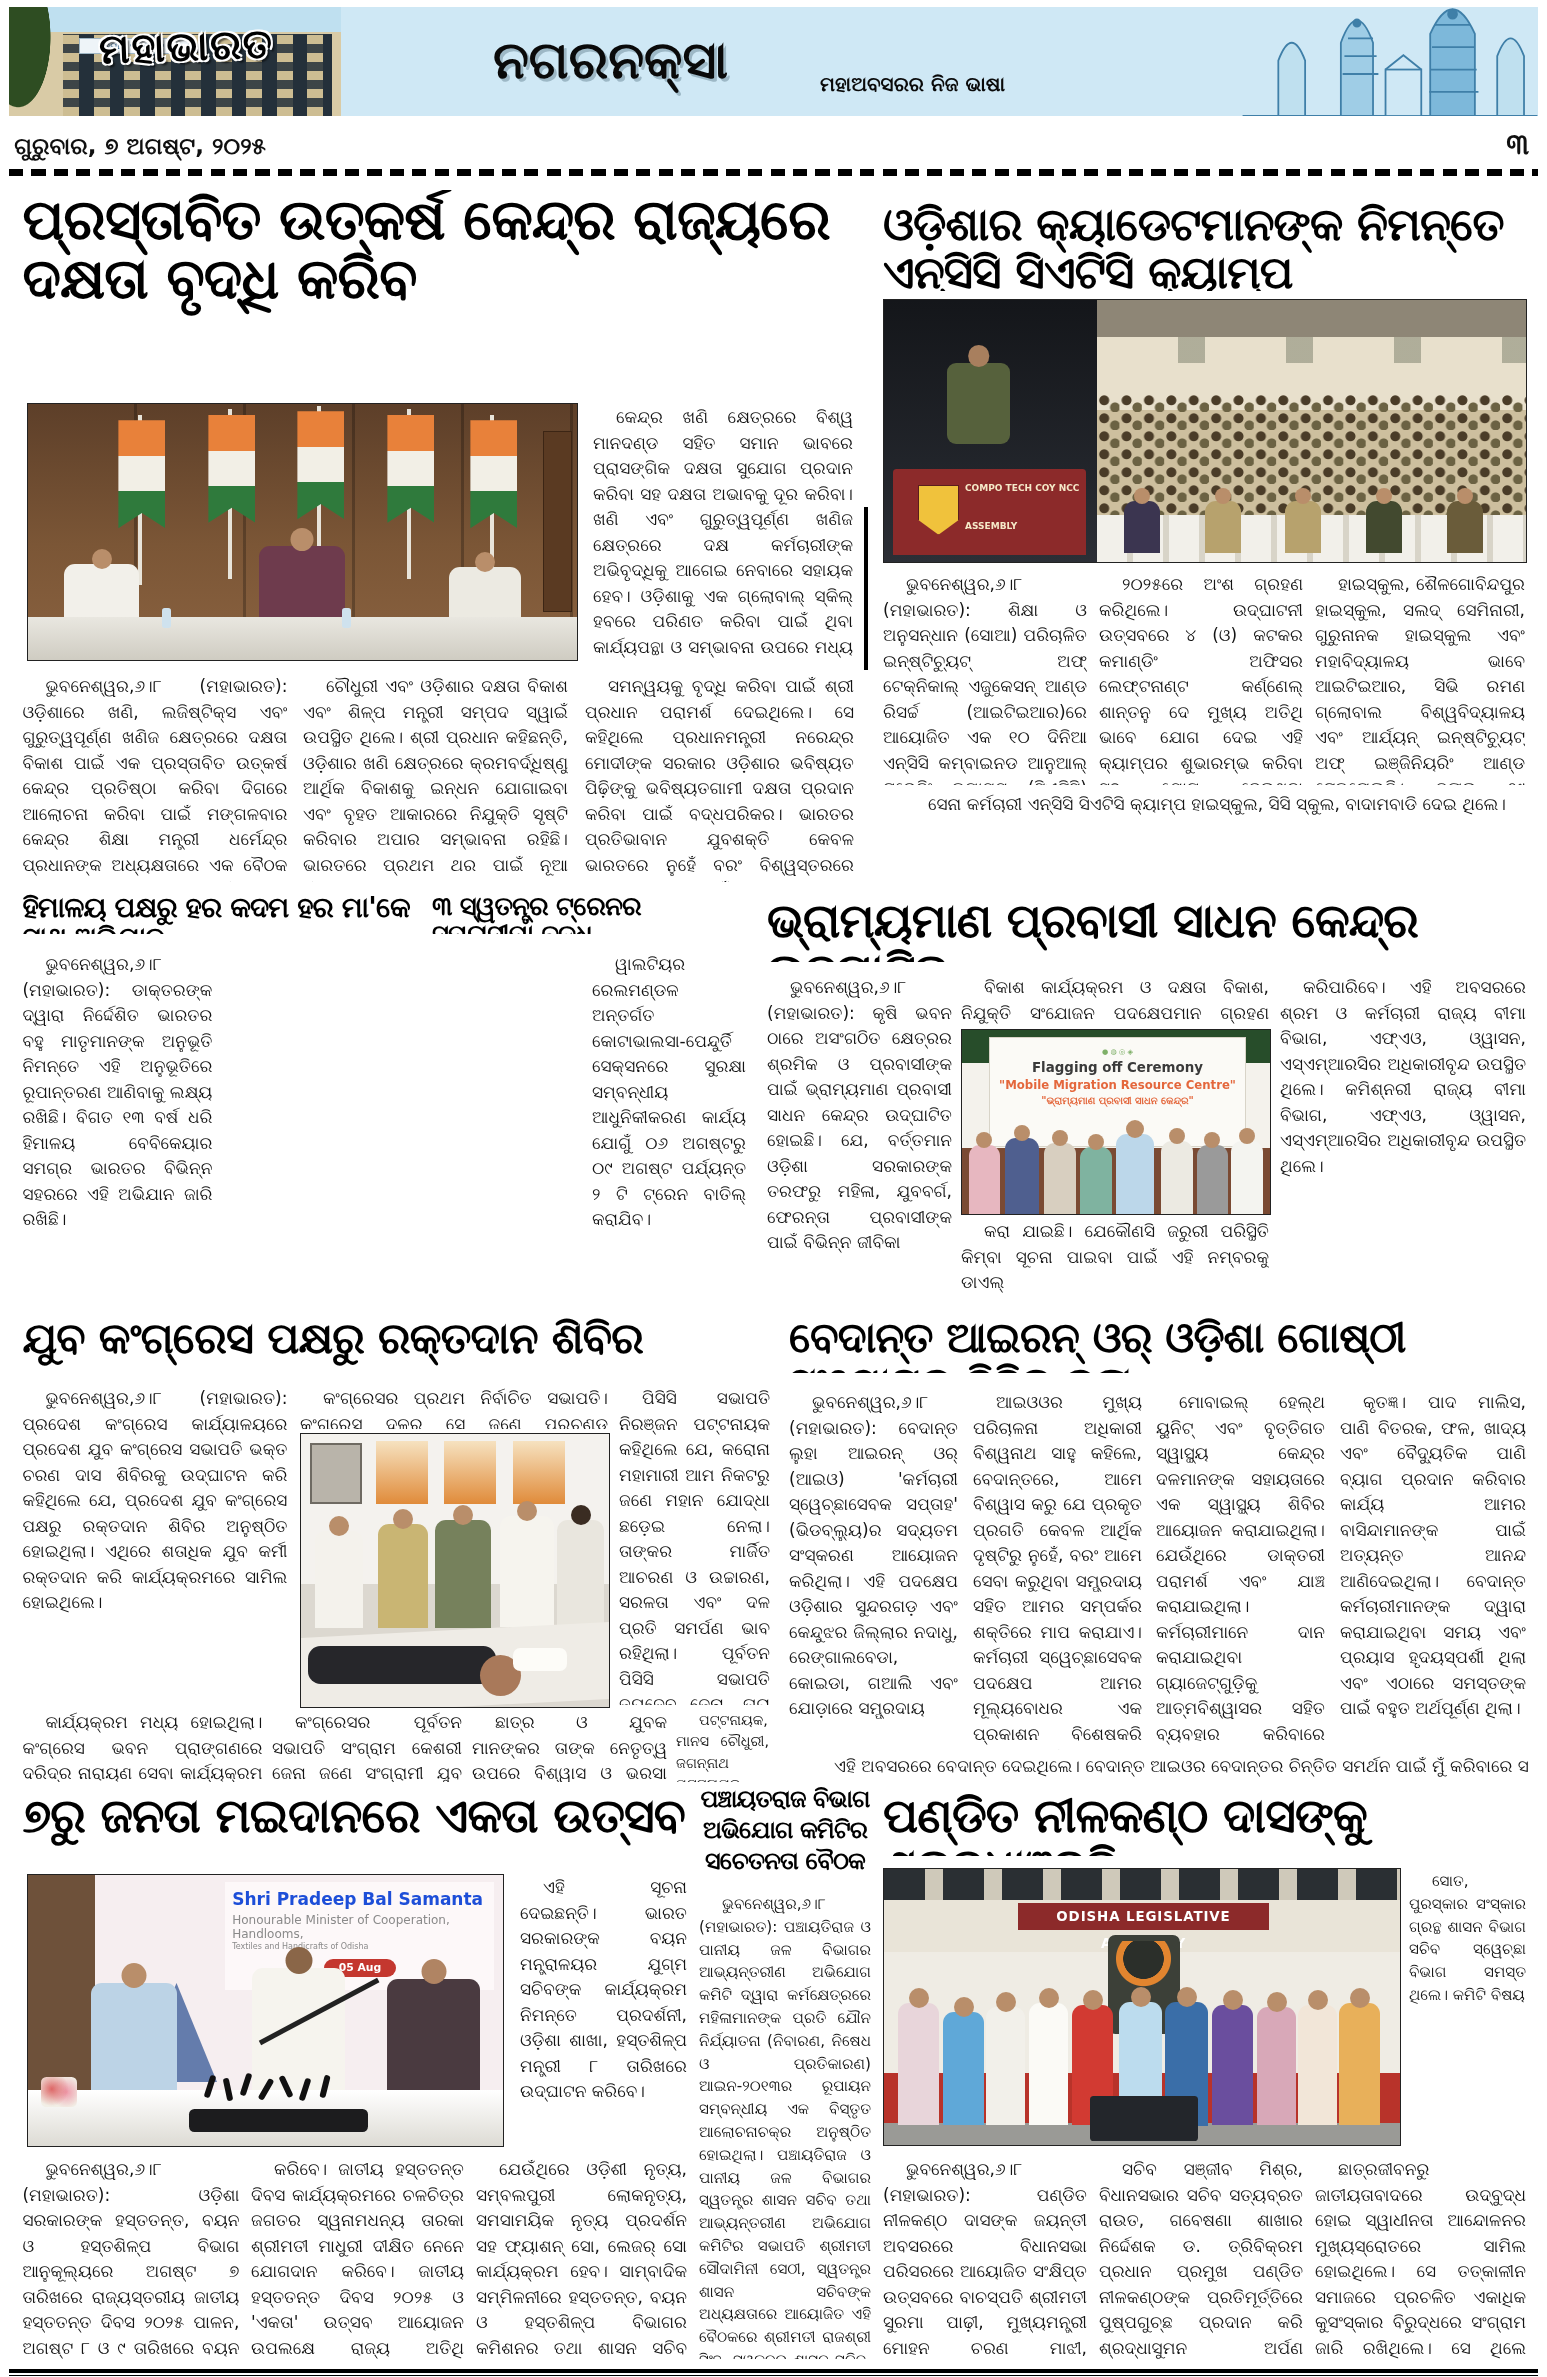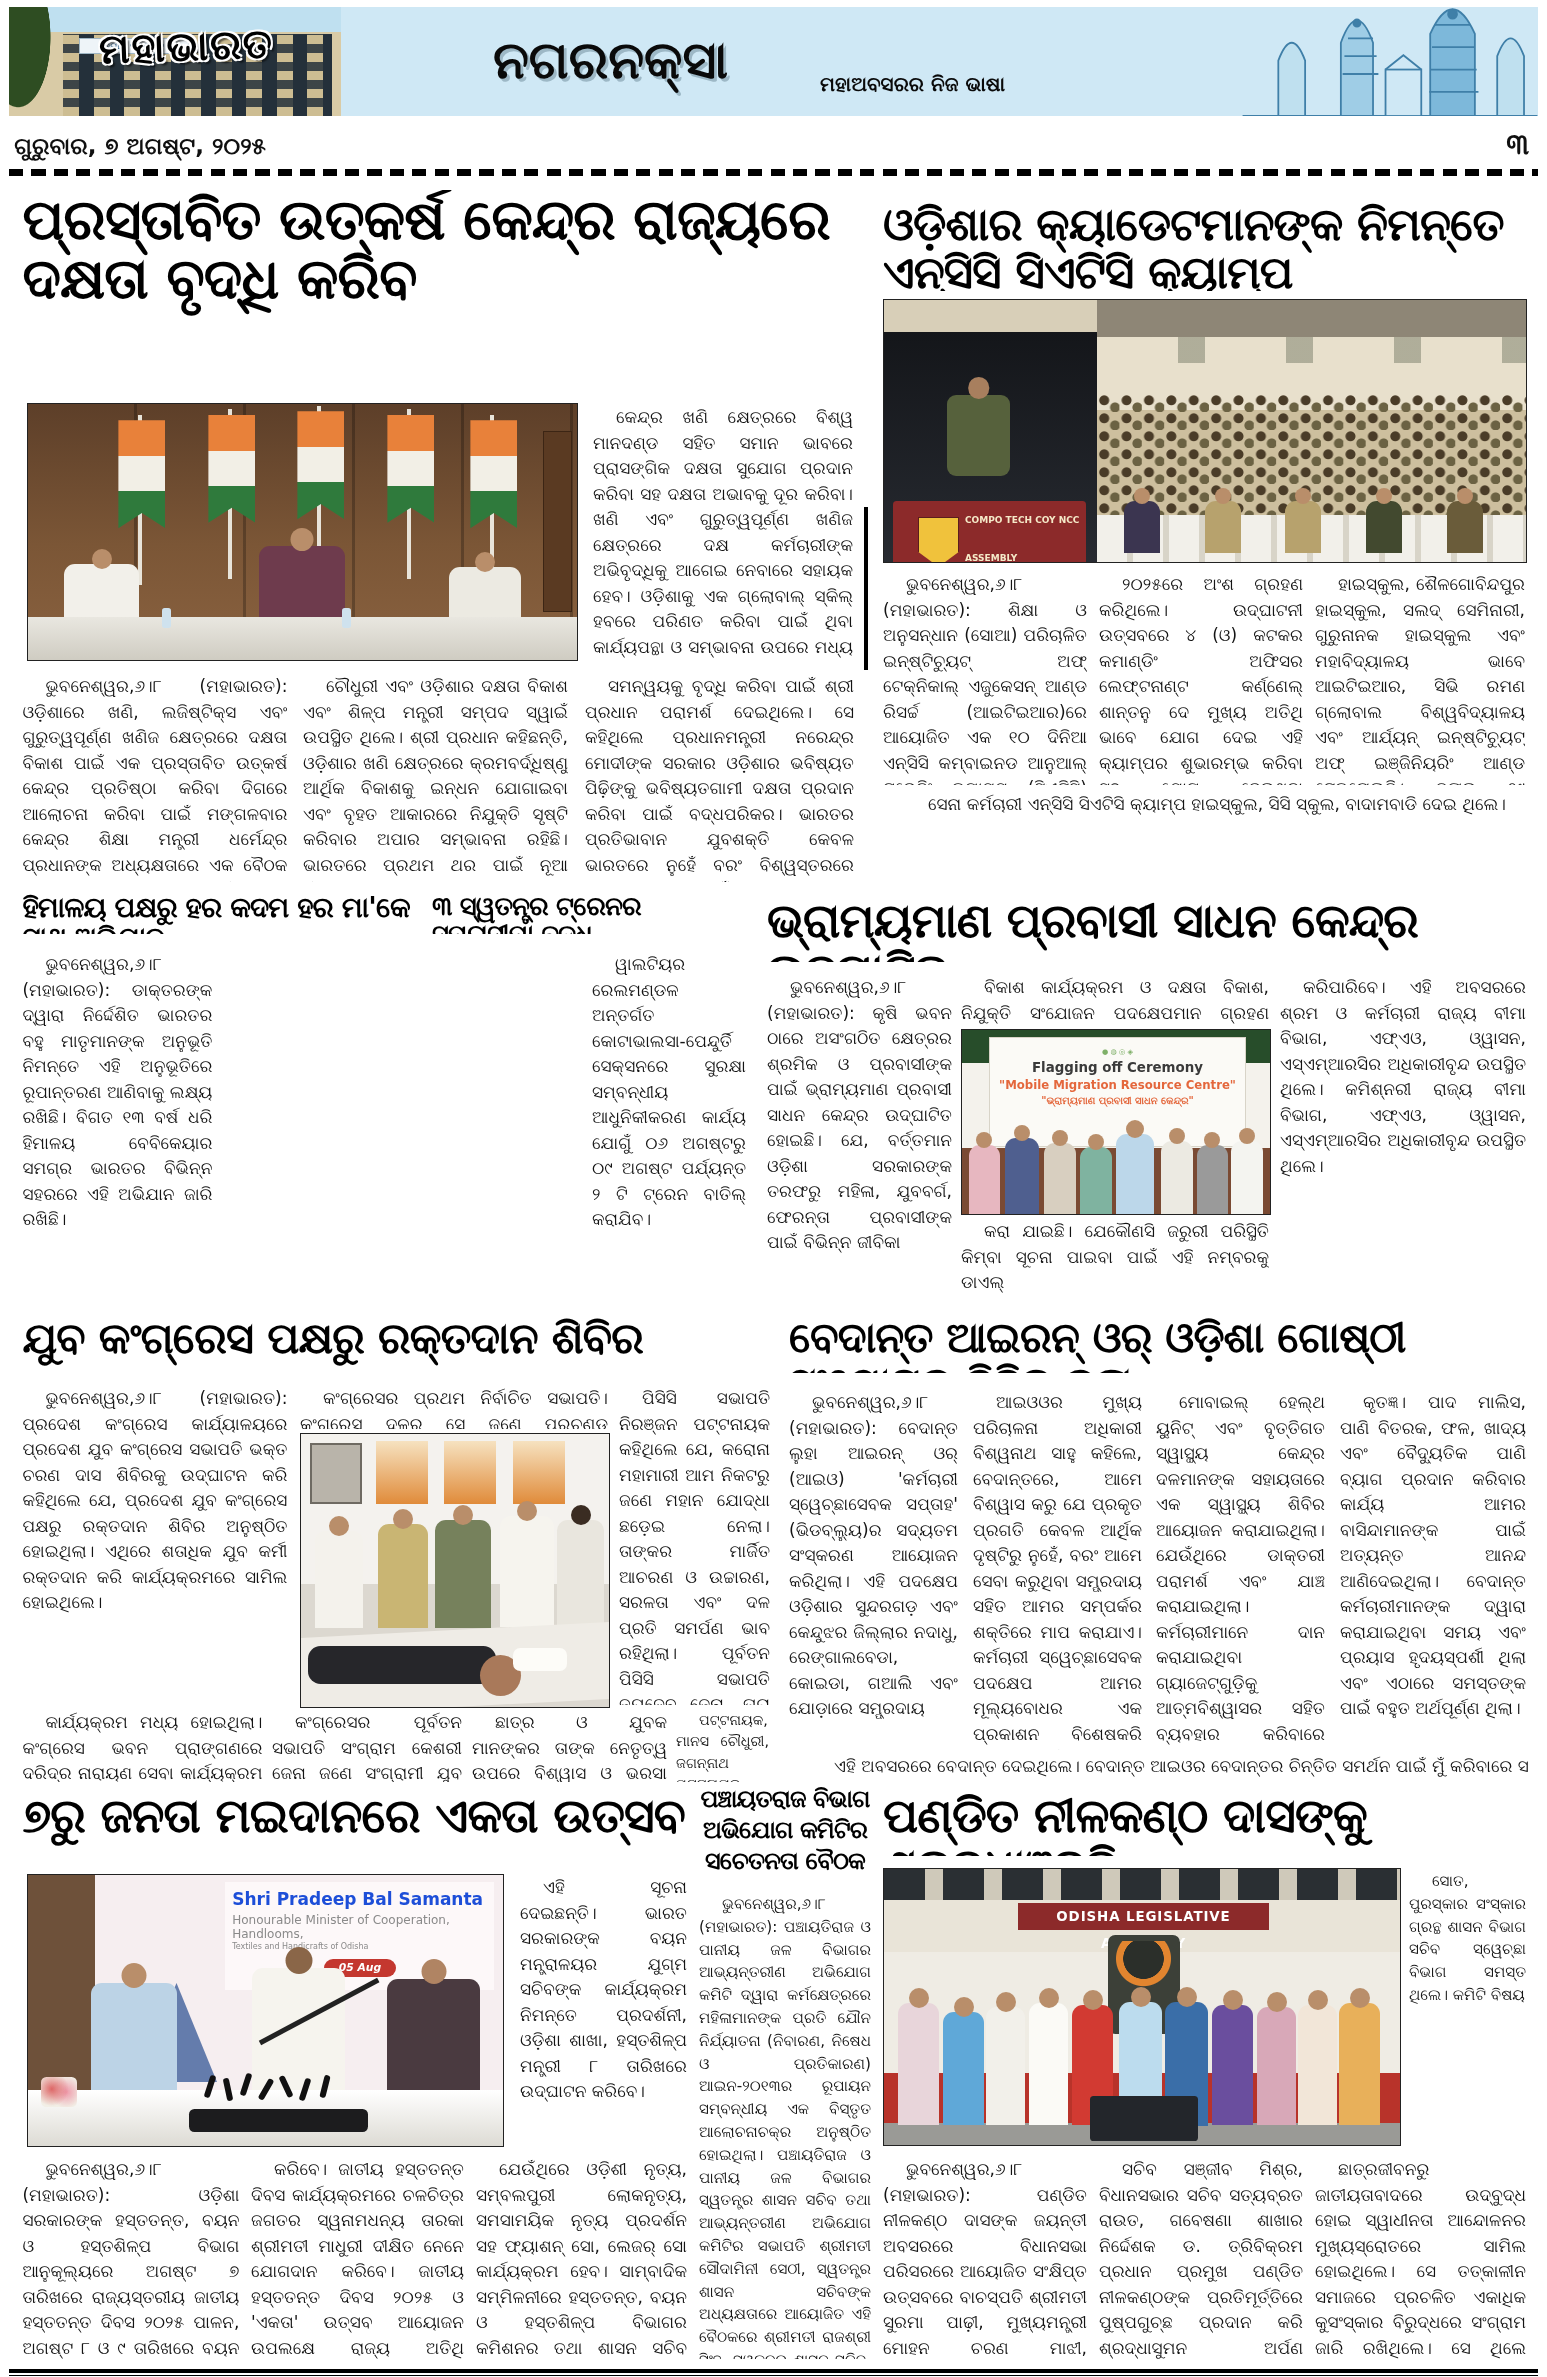--- a/index.html
+++ b/index.html
@@ -132,21 +132,21 @@
   <div class="abs body" style="left:593px;top:405px;width:260px;height:256px;">କେନ୍ଦ୍ର ଖଣି କ୍ଷେତ୍ରରେ ବିଶ୍ୱ ମାନଦଣ୍ଡ ସହିତ ସମାନ ଭାବରେ ପ୍ରାସଙ୍ଗିକ ଦକ୍ଷତା ସୁଯୋଗ ପ୍ରଦାନ କରିବା ସହ ଦକ୍ଷତା ଅଭାବକୁ ଦୂର କରିବା। ଖଣି ଏବଂ ଗୁରୁତ୍ୱପୂର୍ଣ୍ଣ ଖଣିଜ କ୍ଷେତ୍ରରେ ଦକ୍ଷ କର୍ମଚାରୀଙ୍କ ଅଭିବୃଦ୍ଧିକୁ ଆଗେଇ ନେବାରେ ସହାୟକ ହେବ। ଓଡ଼ିଶାକୁ ଏକ ଗ୍ଲୋବାଲ୍ ସ୍କିଲ୍ ହବରେ ପରିଣତ କରିବା ପାଇଁ ଥିବା କାର୍ଯ୍ୟପନ୍ଥା ଓ ସମ୍ଭାବନା ଉପରେ ମଧ୍ୟ ଶ୍ରୀ ପ୍ରଧାନ ଆଲୋକପାତ କରିଥିଲେ।</div>
   <div class="abs vrule" style="left:864px;top:507px;width:3.6px;height:163px;"></div>
 
   <div class="abs body" style="left:22.4px;top:674px;width:265px;height:208px;">ଭୁବନେଶ୍ୱର,୬।୮ (ମହାଭାରତ): ଓଡ଼ିଶାରେ ଖଣି, ଲଜିଷ୍ଟିକ୍ସ ଏବଂ ଗୁରୁତ୍ୱପୂର୍ଣ୍ଣ ଖଣିଜ କ୍ଷେତ୍ରରେ ଦକ୍ଷତା ବିକାଶ ପାଇଁ ଏକ ପ୍ରସ୍ତାବିତ ଉତ୍କର୍ଷ କେନ୍ଦ୍ର ପ୍ରତିଷ୍ଠା କରିବା ଦିଗରେ ଆଲୋଚନା କରିବା ପାଇଁ ମଙ୍ଗଳବାର କେନ୍ଦ୍ର ଶିକ୍ଷା ମନ୍ତ୍ରୀ ଧର୍ମେନ୍ଦ୍ର ପ୍ରଧାନଙ୍କ ଅଧ୍ୟକ୍ଷତାରେ ଏକ ବୈଠକ ଅନୁଷ୍ଠିତ ହୋଇଯାଇଛି। ଏହି ବୈଠକରେ କେନ୍ଦ୍ର ଦକ୍ଷତା ବିକାଶ ଏବଂ ଉଦ୍ୟମିତା ରାଷ୍ଟ୍ର ମନ୍ତ୍ରୀ ଜୟନ୍ତ ସିଂହ</div>
   <div class="abs body" style="left:303px;top:674px;width:265px;height:208px;">ଚୌଧୁରୀ ଏବଂ ଓଡ଼ିଶାର ଦକ୍ଷତା ବିକାଶ ଏବଂ ଶିଳ୍ପ ମନ୍ତ୍ରୀ ସମ୍ପଦ ସ୍ୱାଇଁ ଉପସ୍ଥିତ ଥିଲେ। ଶ୍ରୀ ପ୍ରଧାନ କହିଛନ୍ତି, ଓଡ଼ିଶାର ଖଣି କ୍ଷେତ୍ରରେ କ୍ରମବର୍ଦ୍ଧିଷ୍ଣୁ ଆର୍ଥିକ ବିକାଶକୁ ଇନ୍ଧନ ଯୋଗାଇବା ଏବଂ ବୃହତ ଆକାରରେ ନିଯୁକ୍ତି ସୃଷ୍ଟି କରିବାର ଅପାର ସମ୍ଭାବନା ରହିଛି। ଭାରତରେ ପ୍ରଥମ ଥର ପାଇଁ ନୂଆ ଶୈଳୀରେ ପ୍ରତିଷ୍ଠିତ ହେବାକୁ ଥିବା ପ୍ରସ୍ତାବିତ ଉତ୍କର୍ଷ</div>
   <div class="abs body" style="left:585px;top:674px;width:269px;height:208px;">ସମନ୍ୱୟକୁ ବୃଦ୍ଧି କରିବା ପାଇଁ ଶ୍ରୀ ପ୍ରଧାନ ପରାମର୍ଶ ଦେଇଥିଲେ। ସେ କହିଥିଲେ ପ୍ରଧାନମନ୍ତ୍ରୀ ନରେନ୍ଦ୍ର ମୋଦୀଙ୍କ ସରକାର ଓଡ଼ିଶାର ଭବିଷ୍ୟତ ପିଢ଼ିଙ୍କୁ ଭବିଷ୍ୟତଗାମୀ ଦକ୍ଷତା ପ୍ରଦାନ କରିବା ପାଇଁ ବଦ୍ଧପରିକର। ଭାରତର ପ୍ରତିଭାବାନ ଯୁବଶକ୍ତି କେବଳ ଭାରତରେ ନୁହେଁ ବରଂ ବିଶ୍ୱସ୍ତରରେ ନେତୃତ୍ୱ ପାଇଁ ପ୍ରସ୍ତୁତ। ପ୍ରଧାନମନ୍ତ୍ରୀଙ୍କ ନେତୃତ୍ୱ ଆଜି ଏହାକୁ ବାସ୍ତବରେ ପରିଣତ କରିବା ପାଇଁ ଅଙ୍ଗୀକାରବଦ୍ଧ ବୋଲି କେନ୍ଦ୍ର ଶିକ୍ଷା ମନ୍ତ୍ରୀ କହିଛନ୍ତି।</div>
 
   <div class="abs hl" style="left:883px;top:201px;width:644px;height:90px;font-size:45px;">ଓଡ଼ିଶାର କ୍ୟାଡେଟମାନଙ୍କ ନିମନ୍ତେ ଏନ୍‌ସିସି ସିଏଟିସି କ୍ୟାମ୍ପ</div>
 
   <div class="abs ph" style="left:883px;top:299px;width:642px;height:262px;background:#d8cfb8;">
-    <div style="position:absolute;left:0;top:0;width:213px;height:100%;background:linear-gradient(#14161a,#23262c 70%,#2c2f36);margin-top:32px;">
+    <div style="position:absolute;left:0;top:0;width:213px;height:100%;background:linear-gradient(#14161a,#23262c 70%,#2c2f36);">
       <div class="pr" style="left:63px;top:63px;width:63px;height:81px;background:#56613c;border-radius:9px;">
           <b style="width:21.5px;height:21.5px;top:-18px;background:#a87f5e;"></b>
         </div>
       <div style="position:absolute;left:9px;bottom:7.2px;width:193px;height:86px;background:#8c2a2a;border-radius:3.6px 3.6px 0 0;">
         <div style="position:absolute;left:25px;top:16px;width:39px;height:48px;background:#f0c23c;clip-path:polygon(0 0,100% 0,100% 70%,50% 100%,0 70%);border:1.8px solid #5b1d1d;"></div>
         <div style="position:absolute;left:72px;top:14.3px;width:117px;color:#f5e9c8;font-size:9px;font-weight:700;">COMPO TECH COY NCC</div>
         <div style="position:absolute;left:72px;top:52px;width:117px;color:#f5e9c8;font-size:9px;font-weight:700;">ASSEMBLY</div>
       </div>
     </div>
     <div style="position:absolute;left:213px;top:0;width:429px;height:100%;background:linear-gradient(#8e8676 0 14%,#e8e0cc 14% 42%,#cdbf9e 42%);">
@@ -267,21 +267,21 @@
   <div class="abs body" style="left:1340px;top:1390px;width:186px;height:360px;">କୃତଜ୍ଞ। ପାଦ ମାଲିସ, ପାଣି ବିତରକ, ଫଳ, ଖାଦ୍ୟ ଏବଂ ବୈଦ୍ୟୁତିକ ପାଣି ବ୍ୟାଗ ପ୍ରଦାନ କରିବାର କାର୍ଯ୍ୟ ଆମର ବାସିନ୍ଦାମାନଙ୍କ ପାଇଁ ଅତ୍ୟନ୍ତ ଆନନ୍ଦ ଆଣିଦେଇଥିଲା। ବେଦାନ୍ତ କର୍ମଚାରୀମାନଙ୍କ ଦ୍ୱାରା କରାଯାଇଥିବା ସମୟ ଏବଂ ପ୍ରୟାସ ହୃଦୟସ୍ପର୍ଶୀ ଥିଲା ଏବଂ ଏଠାରେ ସମସ୍ତଙ୍କ ପାଇଁ ବହୁତ ଅର୍ଥପୂର୍ଣ୍ଣ ଥିଲା।</div>
   <div class="abs body" style="left:811px;top:1754px;width:717px;height:27px;white-space:nowrap;">ଏହି ଅବସରରେ ବେଦାନ୍ତ   ଦେଇଥିଲେ। ବେଦାନ୍ତ ଆଇଓର   ବେଦାନ୍ତର ଚିନ୍ତିତ ସମର୍ଥନ ପାଇଁ ମୁଁ   କରିବାରେ ସାହାଯ୍ୟ କରିଥିଲା।</div>
 
   <div class="abs hl" style="left:22.4px;top:1791px;width:668px;height:65px;font-size:47px;">୭ରୁ ଜନତା ମଇଦାନରେ ଏକତା ଉତ୍ସବ</div>
 
   <div class="abs ph" style="left:27px;top:1874px;width:475px;height:271px;background:linear-gradient(90deg,#6e513a 0 14%,#f6eef0 14%);">
     <div style="position:absolute;right:9px;top:7.2px;width:269px;height:108px;background:#fdf8f9;">
       <div id="pbs-banner" style="font-size:17px;margin:7.2px 7.2px 0;">Shri Pradeep Bal Samanta</div>
       <div style="font-size:12px;color:#8a8a8a;margin:3.6px 7.2px 0;">Honourable Minister of Cooperation, Handlooms,</div>
       <div style="font-size:8px;color:#8a8a8a;margin:0.9px 7.2px 0;">Textiles and Handicrafts of Odisha</div>
-      <div class="pill" style="position:absolute;left:99px;top:77px;width:72px;height:18px;line-height:18px;font-style:italic;">05 Aug</div>
+      <div class="pill" style="position:absolute;left:99px;top:77px;width:72px;height:18px;line-height:18px;">05 Aug</div>
     </div>
     <div style="position:absolute;left:108px;top:108px;width:81px;height:99px;background:#274b8f;clip-path:polygon(0 100%,50% 0,100% 100%);opacity:.7;"></div>
     <div class="pr" style="left:63px;top:108px;width:86px;height:108px;background:#bcd3e6;">
         <b style="width:25px;height:25px;top:-20px;"></b>
       </div>
     <div class="pr" style="left:224px;top:93px;width:93px;height:122px;background:#f6f4ee;">
         <b style="width:27px;height:27px;top:-21.5px;background:#8a6648;"></b>
       </div>
     <div class="pr" style="left:359px;top:104px;width:93px;height:111px;background:#4a3a40;">
         <b style="width:25px;height:25px;top:-20px;background:#b08463;"></b>

